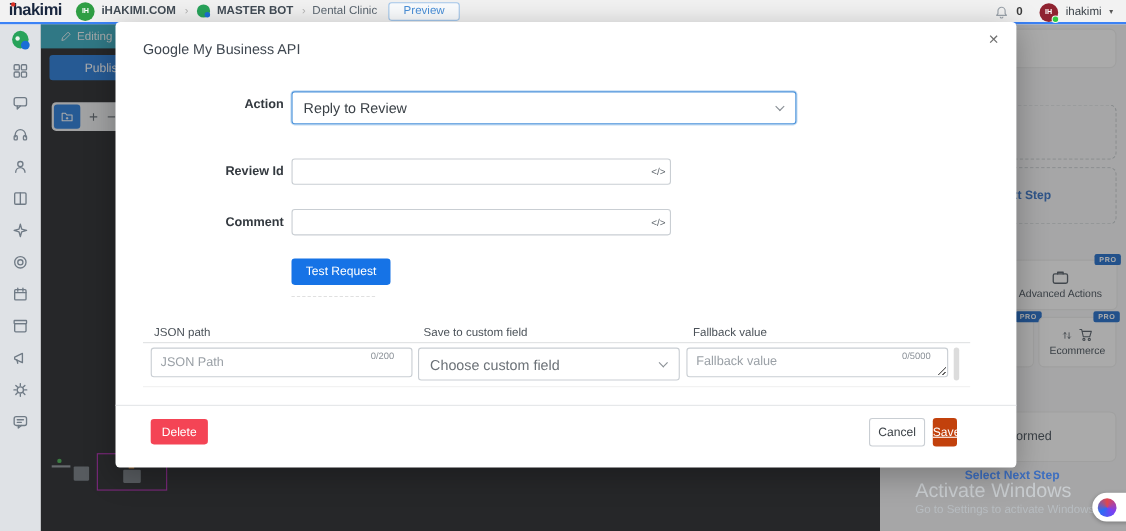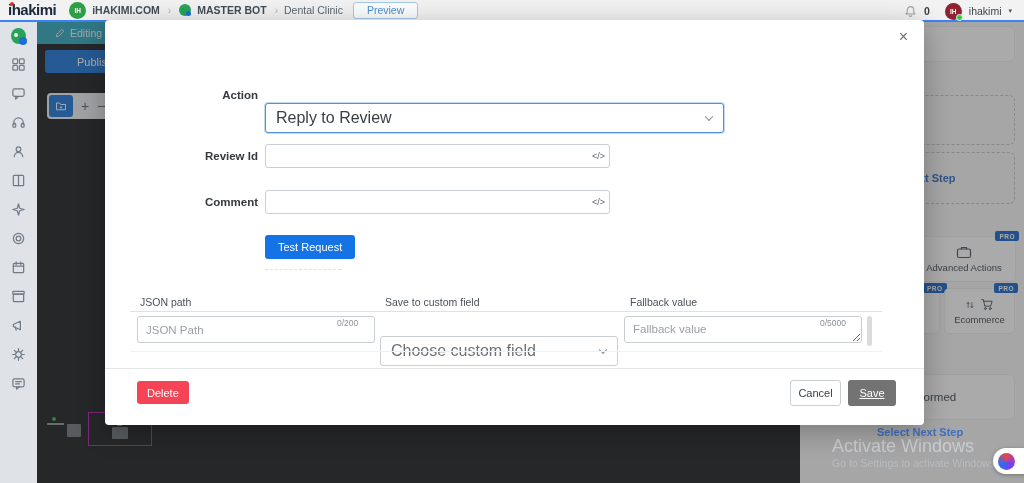--- a/index.html
+++ b/index.html
@@ -96,21 +96,21 @@
   .chat-pill .blob { width:17px; height:17px; border-radius:50%;
                      background:conic-gradient(#e2474b,#7b3ff2,#2b6cf5,#e2474b); }
 
   
   .modal { position:absolute; left:105px; top:20px; width:819px; height:405px; background:#fff;
            border-radius:4px; box-shadow:0 6px 28px rgba(0,0,0,.28); z-index:10; }
   .modal-title { position:absolute; left:25px; top:17px; font-size:13px; color:#3f4750; }
   .modal-close { position:absolute; right:16px; top:8px; font-size:16px; color:#707070; cursor:pointer; }
   .f-label { position:absolute; left:23px; width:130px; text-align:right; font-size:11.5px; font-weight:700; color:#33393f; }
   .sel { position:absolute; background:#fff; border:1px solid #c9ced3; border-radius:3px; display:flex;
-         align-items:center; padding:14px 10px; font-size:16px; color:#3a4046; cursor:pointer;margin-top:20px; }
+         align-items:center; padding:14px 10px; font-size:13px; color:#3a4046; cursor:pointer; }
   .sel.focused { border:1px solid #4d94db; box-shadow:0 0 0 1px rgba(77,148,219,.35); }
   .chev { position:absolute; right:11px; top:50%; width:6px; height:6px; border-right:1.4px solid #8a9096;
           border-bottom:1.4px solid #8a9096; transform:translateY(-70%) rotate(45deg); }
   .txt-input { position:absolute; border:1px solid #c9ced3; border-radius:3px; font-size:11.5px;
                color:#3a4046; padding:0 24px 0 8px; outline:none; font-family:inherit; }
   .txt-input::placeholder, textarea::placeholder { color:#9aa0a6; }
   .code-glyph { position:absolute; font-size:9px; color:#5f666d; }
   .test-btn { position:absolute; left:160px; top:215px; height:24px; padding:0 13px; background:#1673e6;
               color:#fff; font-size:11px; border:none; border-radius:3px; cursor:pointer; }
   .mini-dash { position:absolute; left:160px; top:249px; width:76px; border-top:1px dashed #e0e0e0; }
@@ -120,21 +120,21 @@
   .fallback-area { position:absolute; left:519px; top:296px; width:238px; height:27px; border:1px solid #c9ced3;
                    border-radius:3px; font-size:11.5px; color:#3a4046; padding:6px 8px 0; resize:both;
                    outline:none; font-family:inherit; overflow:hidden; }
   .map-scrollbar { position:absolute; left:762px; top:296px; width:5px; height:30px; background:#dcdcdc; border-radius:3px; }
   .row-divider { position:absolute; left:25px; top:331px; width:752px; border-top:1px solid #f1f1f1; }
   .modal-footer-line { position:absolute; left:0; top:348px; width:819px; border-top:1px solid #e4e6e8; }
   .delete-btn { position:absolute; left:32px; top:361px; height:23px; padding:0 10px; background:#f44455;
                 color:#fff; font-size:11px; border:none; border-radius:3px; cursor:pointer; }
   .cancel-btn { position:absolute; left:685px; top:360px; width:51px; height:26px; background:#fff;
                 color:#3a4046; font-size:11px; border:1px solid #c9ced3; border-radius:3px; cursor:pointer; }
-  .save-btn { position:absolute; left:743px; top:360px; width:48px; height:26px; background:#737373;
+  .save-btn { position:absolute; left:743px; top:360px; width:22px; height:26px; background:#c2410c;
               color:#fff; font-size:11px; border:none; border-radius:3px; cursor:pointer;text-decoration:underline; }
 </style>
 </head>
 <body>
 
 <div class="topbar">
   <div class="logo">ihakimi</div>
   <div class="ws-avatar">IH</div>
   <div class="crumb">iHAKIMI.COM</div>
   <div class="sep">›</div>
@@ -304,20 +304,21 @@
 <div class="overlay"></div>
 
 <div class="next-step-footer">Select Next Step</div>
 <div class="wm-title">Activate Windows</div>
 <div class="wm-sub">Go to Settings to activate Windows.</div>
 <div class="chat-pill">
     <div class="blob"></div>
   </div>
 
 <div class="modal">
+  <div class="modal-title">Google My Business API</div>
   <div class="modal-close">×</div>
 
   <div class="f-label" style="top:69px;">Action</div>
   <div class="sel focused" style="left:160px; top:63px; width:459px; height:24px;">
     <span>Reply to Review</span>
     <span class="chev"></span>
   </div>
 
   <div class="f-label" style="top:130px;">Review Id</div>
   <input class="txt-input" style="left: 160px; top: 124px; width: 345px; height: 24px;">

